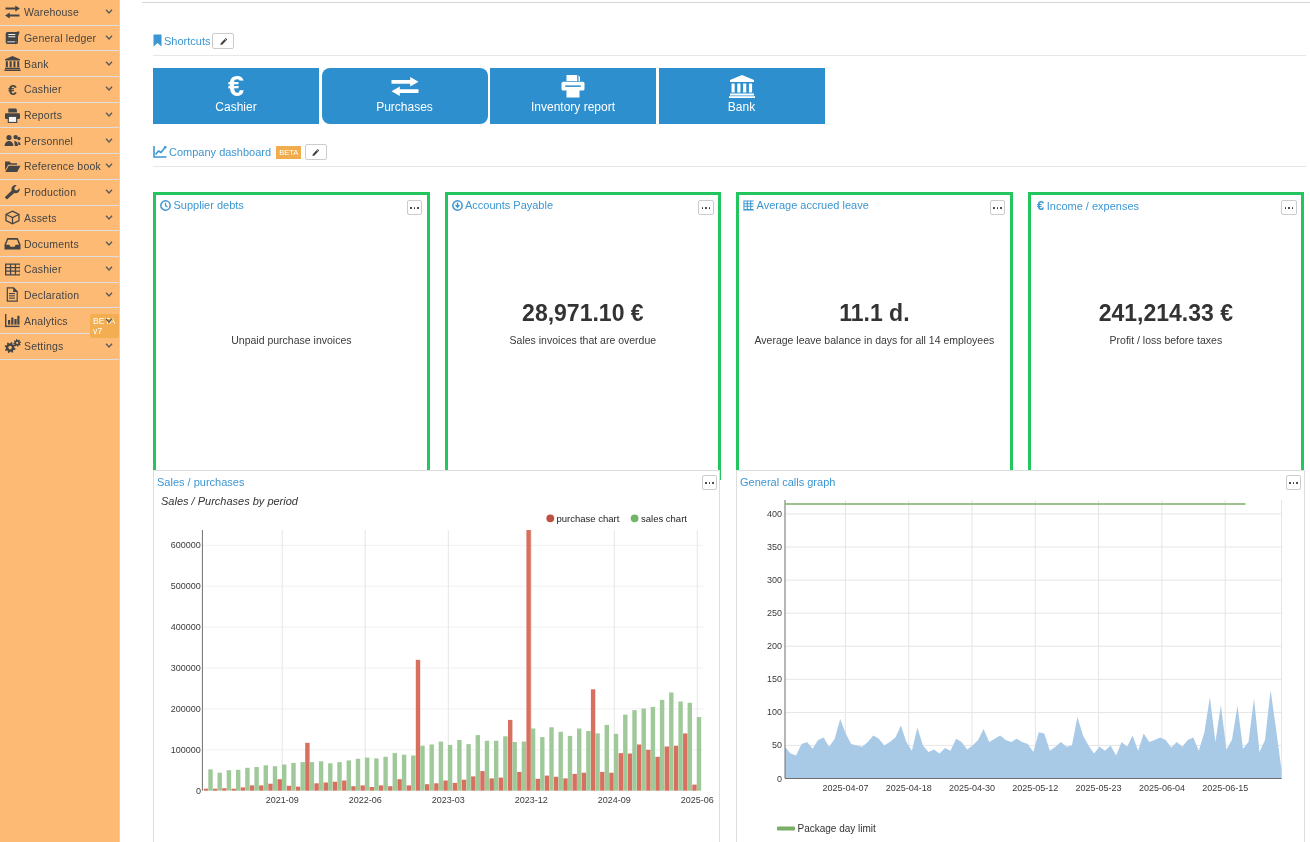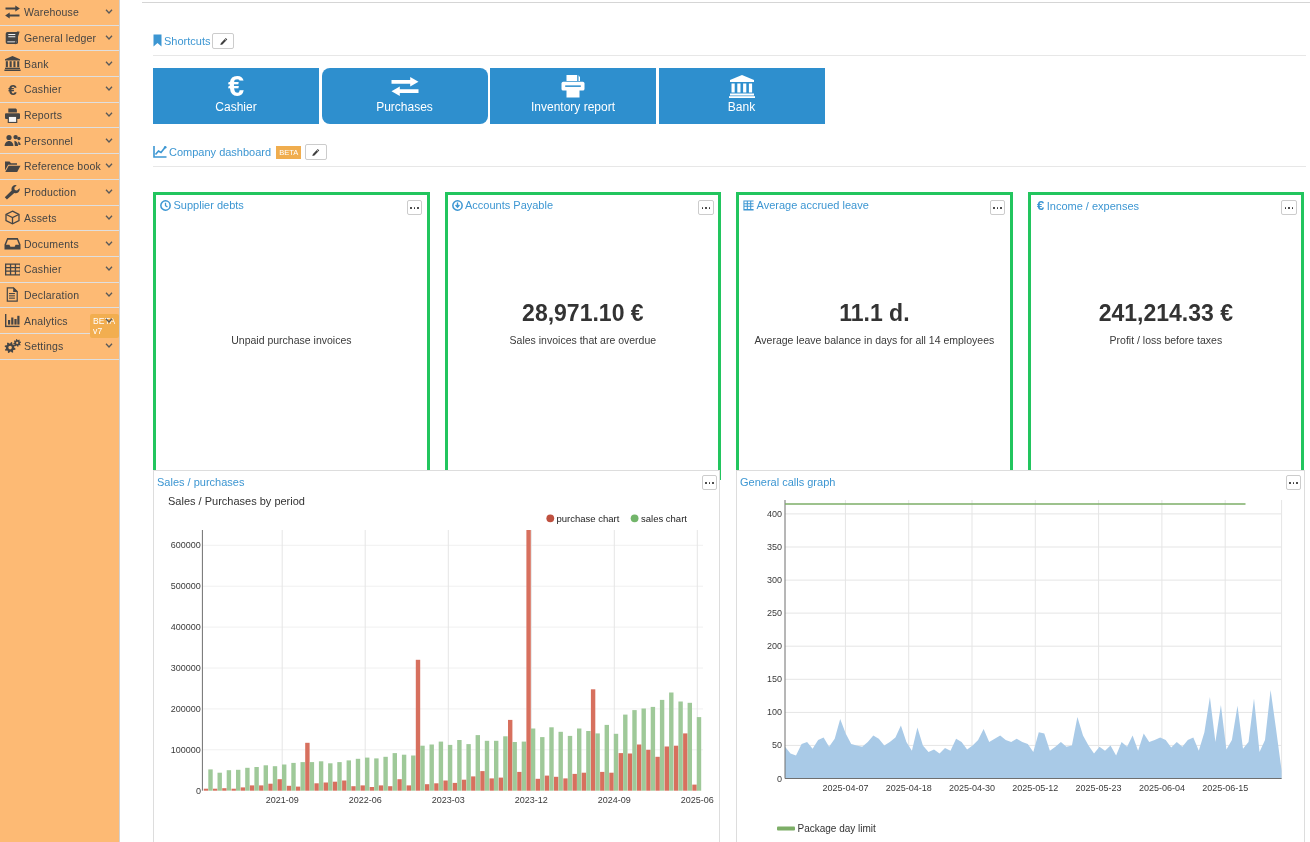--- a/index.html
+++ b/index.html
@@ -331,21 +331,21 @@
 <div class="scard" style="left:1027.5px;">
 <div class="ct"><span class="tic" style="font-size:13px;font-weight:bold;color:#3c96d2;line-height:11px;">€</span><span>Income / expenses</span></div>
 <div class="dots"><i></i><i></i><i></i></div>
 <div class="num">241,214.33 €</div>
 <div class="sub">Profit / loss before taxes</div>
 </div>
 
 <div class="ccard" style="left:152.5px; width:567.5px; height:420px;"></div>
 <div class="ccard" style="left:736px; width:569px; height:420px;"></div>
 <div class="ctitle" style="left:157px; top:475.5px;">Sales / purchases</div>
-<div class="csub" style="left:168px; top:494.5px;">Sales / Purchases by period</div>
+<div class="csub" style="left:161px; top:494.5px;font-style:italic;">Sales / Purchases by period</div>
 <div class="dots" style="left:701.5px; top:475px; right:auto;"><i></i><i></i><i></i></div>
 <div class="ctitle" style="left:740px; top:475.5px;">General calls graph</div>
 <div class="dots" style="left:1285.5px; top:475px; right:auto;"><i></i><i></i><i></i></div>
 
 <svg width="1310" height="842" style="position:absolute;left:0;top:0;pointer-events:none;">
 <line x1="202.4" y1="749.8" x2="703" y2="749.8" stroke="#f0f0f0" stroke-width="1"></line>
 <line x1="202.4" y1="708.9" x2="703" y2="708.9" stroke="#f0f0f0" stroke-width="1"></line>
 <line x1="202.4" y1="668" x2="703" y2="668" stroke="#f0f0f0" stroke-width="1"></line>
 <line x1="202.4" y1="627.1" x2="703" y2="627.1" stroke="#f0f0f0" stroke-width="1"></line>
 <line x1="202.4" y1="586.2" x2="703" y2="586.2" stroke="#f0f0f0" stroke-width="1"></line>

